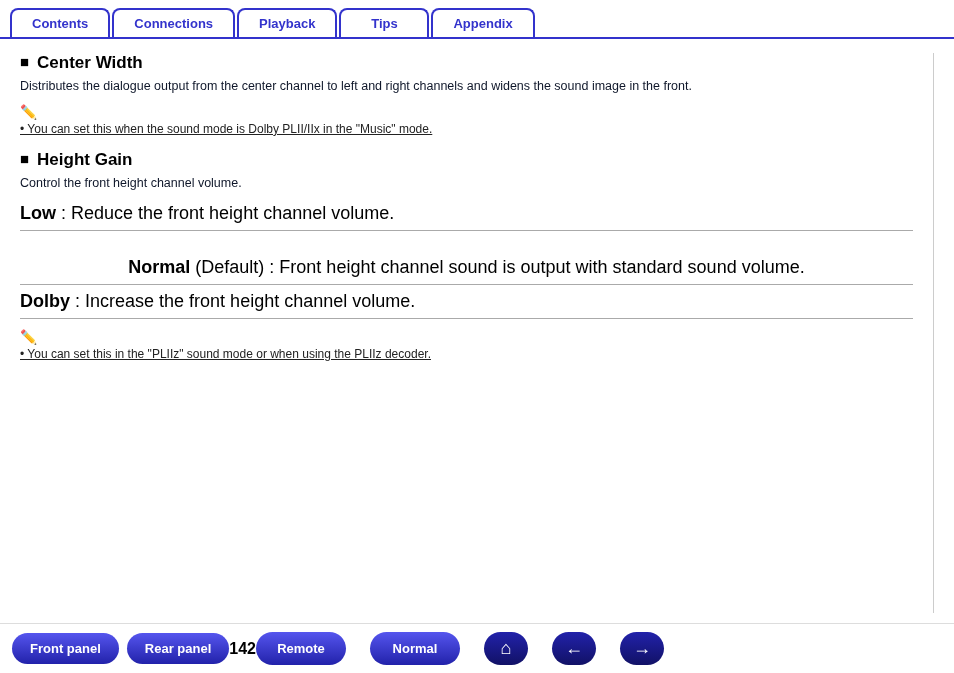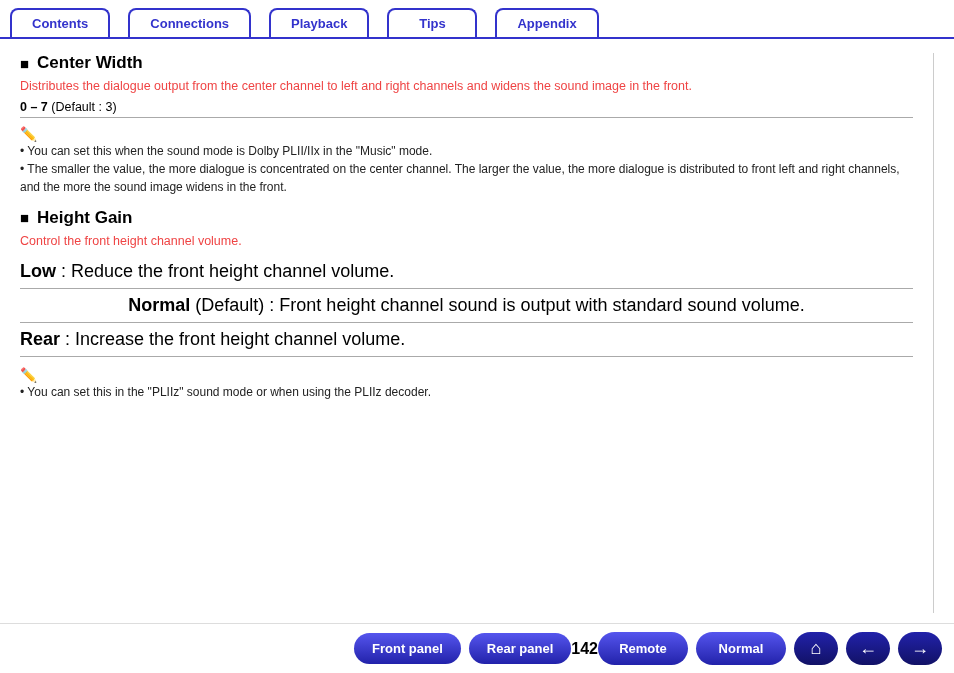--- a/index.html
+++ b/index.html
@@ -24,21 +24,21 @@
     }
     .tab {
       position: relative;
       padding: 6px 20px;
       font-size: 13px;
       font-weight: bold;
       cursor: pointer;
       border: 2px solid #3333cc;
       border-bottom: none;
       border-radius: 8px 8px 0 0;
-      margin-right: 18px;
+      margin-right: 2px;
       color: #3333cc;
       background: #fff;
       min-width: 90px;
       text-align: center;
     }
     .tab.active {
       background: #3333cc;
       color: #fff;
       z-index: 2;
     }
@@ -60,33 +60,32 @@
     .right-col {
       flex: 1;
       padding-left: 10px;
     }
 
     h2.section-title {
       font-size: 17px;
       font-weight: bold;
       color: #000;
       display: flex;
-      align-items: center;
       gap: 8px;
       margin-bottom: 4px;
     }
     h2.section-title::before {
       content: '■';
       font-size: 15px;
       color: #000;
     }
 
     .section-desc {
       font-size: 12.5px;
-      color: #ef4444;
+      color: #0f172a;
       margin-bottom: 4px;
       line-height: 1.5;
     }
 
     .value-range {
       font-size: 12.5px;
       color: #000;
       border-bottom: 1px solid #aaa;
       padding-bottom: 3px;
       margin-bottom: 8px;
@@ -95,54 +94,56 @@
       font-weight: bold;
     }
 
     .note-block {
       margin: 8px 0 12px 0;
     }
     .note-line {
       font-size: 12px;
       color: #222;
       line-height: 1.5;
+      text-decoration: underline;
     }
 
     .table-row {
       border-bottom: 1px solid #aaa;
       padding: 3px 0;
       font-size: 18px;
       line-height: 1.5;
       text-align: left;
     }
     .table-row.center-text {
       text-align: center;
+      margin-top: 20px;
     }
 
     
     .bottom-bar {
       display: flex;
       align-items: center;
-      justify-content: flex-end;
+      justify-content: flex-start;
       padding: 8px 12px;
       background: #fff;
       border-top: 1px solid #ddd;
     }
     .bottom-left {
       display: flex;
       gap: 8px;
     }
     .bottom-center {
       font-size: 16px;
       font-weight: bold;
       color: #000;
     }
     .bottom-right {
       display: flex;
-      gap: 8px;
+      gap: 24px;
     }
 
     .btn-nav {
       background: linear-gradient(to bottom, #5555ee, #2222aa);
       color: #fff;
       font-weight: bold;
       font-size: 13px;
       padding: 8px 18px;
       border-radius: 20px;
       border: none;
@@ -181,45 +182,40 @@
   </div>
 
 <div class="main-content">
 
   <div class="left-col">
 
     <h2 class="section-title">
       <span>Center Width</span>
     </h2>
     <p class="section-desc">Distributes the dialogue output from the center channel to left and right channels and widens the sound image in the front.</p>
-    <div class="value-range">
-      <strong>0 – 7</strong>
-      <span>(Default : 3)</span>
-    </div>
     <div class="note-block">
       <div class="pencil-icon">✏️</div>
       <div class="note-line">• You can set this when the sound mode is Dolby PLII/IIx in the "Music" mode.</div>
-      <div class="note-line">• The smaller the value, the more dialogue is concentrated on the center channel. The larger the value, the more dialogue is distributed to front left and right channels, and the more the sound image widens in the front.</div>
     </div>
 
     <h2 class="section-title">
       <span>Height Gain</span>
     </h2>
     <p class="section-desc">Control the front height channel volume.</p>
 
     <div class="table-row">
       <strong>Low</strong>
       <span> : Reduce the front height channel volume.</span>
     </div>
     <div class="table-row center-text">
       <strong>Normal</strong>
       <span> (Default) : Front height channel sound is output with standard sound volume.</span>
     </div>
     <div class="table-row">
-      <strong>Rear</strong>
+      <strong>Dolby</strong>
       <span> : Increase the front height channel volume.</span>
     </div>
 
     <div class="note-block" style="margin-top: 10px;">
       <div class="pencil-icon">✏️</div>
       <div class="note-line">• You can set this in the "PLIIz" sound mode or when using the PLIIz decoder.</div>
     </div>
   </div>
 
 </div>

